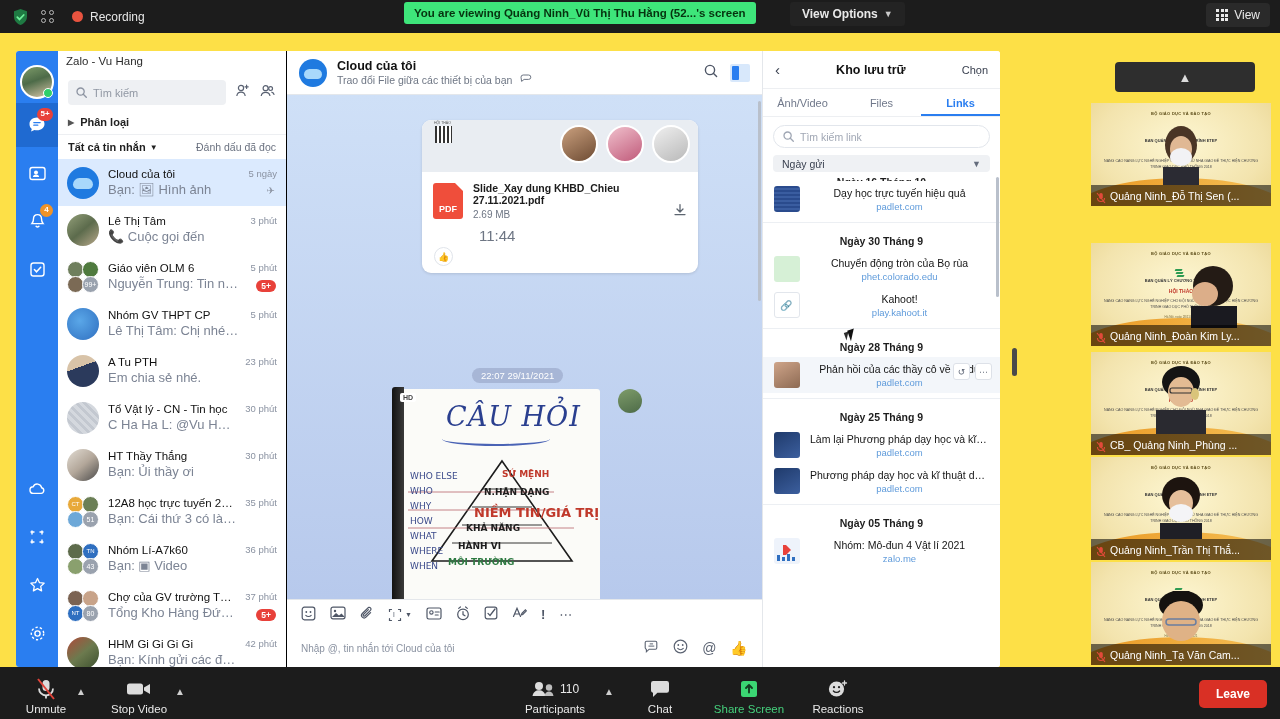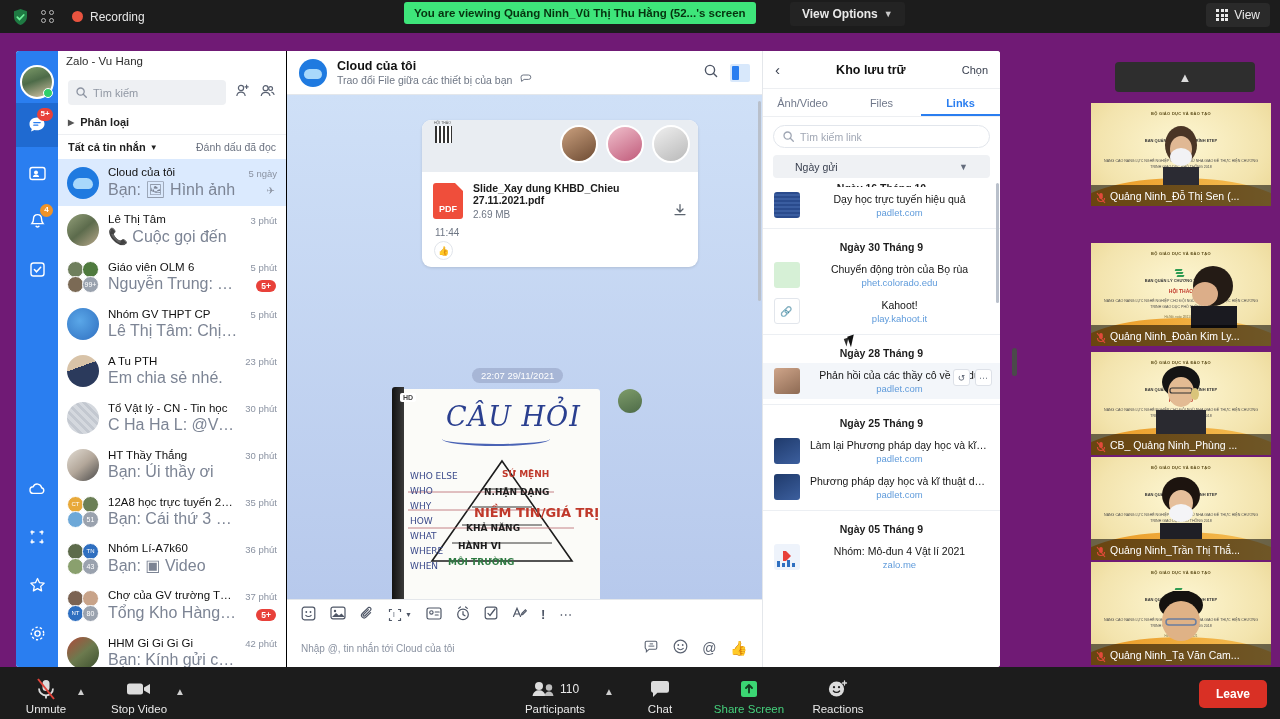--- a/index.html
+++ b/index.html
@@ -1,18 +1,18 @@
 <!DOCTYPE html>
 <html><head>
 <meta charset="utf-8">
 <style>
   * { box-sizing: border-box; margin:0; padding:0; }
   html,body { width:1280px; height:719px; overflow:hidden; background:#0e0e0e;
     font-family:"Liberation Sans", sans-serif; }
-  #root { position:relative; width:1280px; height:719px; background:#701a75; }
+  #root { position:relative; width:1280px; height:719px; background:#fde047; }
 
   
   .zoom-topbar { position:absolute; left:0; top:0; width:1280px; height:33px;
     background:#1c1c1c; display:flex; align-items:center; }
   .tb-shield { margin-left:12px; width:17px; height:18px; position:relative; }
   .tb-shield svg { display:block; }
   .tb-grid { margin-left:12px; display:grid; grid-template-columns:5px 5px;
     grid-template-rows:5px 5px; gap:3px; }
   .tb-grid i { display:block; width:5px; height:5px; border-radius:50%;
     border:1.2px solid #b9b9b9; }
@@ -81,21 +81,21 @@
     position:relative; height:47px; cursor:pointer; }
   .conv.sel { background:#dbeafe; }
   .conv .av { width:32px; height:32px; border-radius:50%; flex:none;
     background:#c6ccd6; position:relative; overflow:hidden; }
   .conv .av.cloud { background:#1f7ae0; }
   .conv .av.cloud::after { content:""; position:absolute; left:6px; top:11px;
     width:20px; height:11px; background:#a8d8fb; border-radius:7px 7px 5px 5px; }
   .conv .body { flex:1; min-width:0; }
   .conv .nm { font-size:11.5px; color:#111; white-space:nowrap; overflow:hidden;
     text-overflow:ellipsis; }
-  .conv .pv { font-size:16px; color:#7c8494; white-space:nowrap;
+  .conv .pv { font-size:13px; color:#7c8494; white-space:nowrap;
     overflow:hidden; text-overflow:ellipsis; margin-top:2px; }
   .conv .tm { font-size:9.5px; color:#8a92a1; flex:none; align-self:flex-start;
     padding-top:2px; }
   .conv .cbadge { position:absolute; right:10px; bottom:8px; background:#e8413a;
     color:#fff; font-size:8.5px; font-weight:bold; border-radius:8px;
     padding:1px 5px; }
   .conv .pin { position:absolute; right:11px; bottom:10px; color:#8e96a5;
     font-size:10px; }
   .grp-av { position:relative; width:32px; height:32px; flex:none; }
   .grp-av span { position:absolute; width:17px; height:17px; border-radius:50%;
@@ -136,21 +136,21 @@
     border:2px solid #fff; }
   .msg-file { display:flex; align-items:center; gap:10px; padding:10px 11px 4px 11px; }
   .pdf-ic { width:30px; height:36px; background:#ef4e3b; border-radius:3px;
     color:#fff; font-size:9px; font-weight:bold; display:flex; align-items:flex-end;
     justify-content:center; padding-bottom:5px; position:relative; flex:none; }
   .pdf-ic::before { content:""; position:absolute; right:0; top:0; border-width:0 8px 8px 0;
     border-style:solid; border-color:transparent #fff transparent transparent; }
   .msg-file .fname { font-size:10.5px; font-weight:bold; color:#1b1b1b; }
   .msg-file .fsize { font-size:10px; color:#6e7684; margin-top:3px; }
   .msg-file .dl { margin-left:auto; color:#5d6570; font-size:13px; align-self:flex-end; }
-  .msg-time { font-size:10px; color:#6e7684; padding:3px 0 0 13px; }
+  .msg-time { font-size:15px; color:#6e7684; padding:3px 0 0 13px;margin-left:44px; }
   .thumb-react { margin:3px 0 7px 12px; width:19px; height:19px; border:1px solid #e0e4ea;
     border-radius:50%; display:flex; align-items:center; justify-content:center;
     font-size:9px; background:#fff; }
 
   .daypill { position:absolute; left:185px; top:273px; background:#a7b6d6;
     color:#fff; font-size:9.5px; border-radius:9px; padding:2px 9px; }
   .photo-msg { position:absolute; left:105px; top:292px; width:212px; height:259px; }
   .photo-msg .hd { position:absolute; left:8px; top:6px; background:#fff;
     border-radius:2px; font-size:7px; padding:1px 3px; color:#444; z-index:3;
     font-weight:bold; }
@@ -191,22 +191,22 @@
   .store-head .chon { font-size:11px; color:#3a4150; }
   .store-tabs { display:flex; border-bottom:1px solid #edeff2; flex:none; }
   .store-tabs .t { flex:1; text-align:center; font-size:11px; color:#70788a;
     padding:8px 0 7px 0; }
   .store-tabs .t.active { color:#2a7ef0; font-weight:bold;
     box-shadow:inset 0 -2px 0 #2a7ef0; }
   .store-search { padding:8px 10px 0 10px; flex:none; }
   .store-search .box { height:23px; border:1px solid #e2e6ec; border-radius:12px;
     display:flex; align-items:center; gap:6px; padding:0 9px; }
   .store-search .box .txt { font-size:10.5px; color:#a0a7b4; }
-  .store-sel { margin:7px 10px 5px 10px; height:23px; background:#eff1f4;
-    border-radius:4px; display:flex; align-items:center; padding:0 22px;
+  .store-sel { margin:7px 10px 5px 10px; height:17px; background:#eff1f4;
+    border-radius:4px; display:flex; align-items:center; padding:0 9px;
     font-size:10.5px; color:#3a4150; flex:none; }
   .store-sel .chev { margin-left:auto; font-size:9px; color:#646c7c; }
   .store-list { flex:1; overflow:hidden; position:relative;text-align:center; }
   .store-date { font-size:10.5px; font-weight:bold; color:#1d1d1d; padding:7px 11px 4px 11px; }
   .store-date.cut { margin-top:-8px; overflow:hidden; height:12px; }
   .link-row { display:flex; align-items:center; gap:10px; padding:5px 11px;
     position:relative; }
   .link-row.hl { background:#f3f6fa; }
   .link-row .th { width:26px; height:26px; border-radius:3px; flex:none;
     background:#2a4b8d; }

